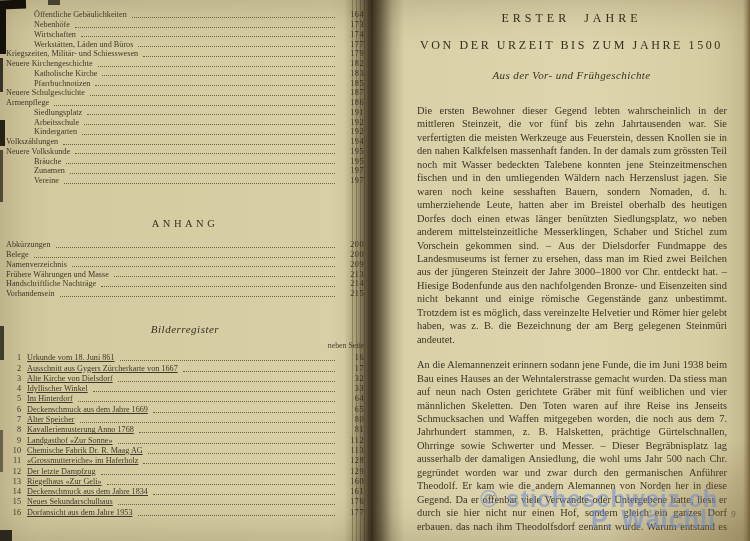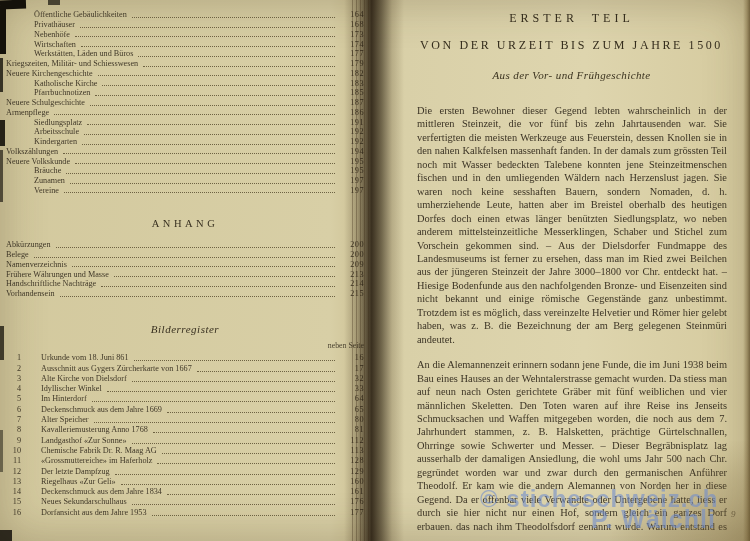--- a/index.html
+++ b/index.html
@@ -17,21 +17,21 @@
   .tpage{width:24px;text-align:right;letter-spacing:.5px;}
   .anhang{position:absolute;left:6px;top:218px;width:358px;text-align:center;
           font-size:10.5px;letter-spacing:3.5px;color:#383020;}
   .toc2{top:240px;}
   .bilder-h{position:absolute;left:6px;top:323px;width:358px;text-align:center;
             font-style:italic;font-size:11px;letter-spacing:.5px;color:#383020;}
   .neben{position:absolute;left:6px;top:341px;width:358px;text-align:right;font-size:7.8px;color:#4a4230;}
   .blist{position:absolute;left:6px;top:353px;width:358px;}
   .brow{display:flex;align-items:flex-end;height:10.3px;font-size:8.2px;line-height:10px;white-space:nowrap;}
   .bnum{width:15px;text-align:right;}
-  .blabel{margin-left:20px;}
+  .blabel{margin-left:6px;text-decoration:underline;}
   
   .gutter{position:absolute;left:344px;top:0;width:60px;height:541px;pointer-events:none;
     background:linear-gradient(90deg,rgba(40,28,12,0) 0%,rgba(48,34,16,.28) 22%,rgba(26,16,6,.82) 46%,rgba(30,20,8,.55) 62%,rgba(48,34,16,.18) 80%,rgba(40,28,12,0) 100%);}
   .page-edges{position:absolute;left:352px;top:0;width:18px;height:541px;pointer-events:none;opacity:.5;
     background:repeating-linear-gradient(90deg,rgba(56,40,20,.65) 0 1px,rgba(0,0,0,0) 1px 4px);}
   
   .rp-h1{position:absolute;left:405px;top:11px;width:333px;text-align:center;
          font-size:12px;letter-spacing:4px;word-spacing:7px;color:#352d1d;}
   .rp-h2{position:absolute;left:405px;top:38px;width:333px;text-align:center;
          font-size:12px;letter-spacing:2.6px;color:#352d1d;}
@@ -69,25 +69,20 @@
 
   <div>
     <div class="toc">
 
     <div class="trow indent">
         <span class="tlabel">Öffentliche Gebäulichkeiten</span>
         <span class="leader"></span>
         <span class="tpage">164</span>
       </div>
         <div class="trow indent">
-        <span class="tlabel">Privathäuser</span>
-        <span class="leader"></span>
-        <span class="tpage">168</span>
-      </div>
-        <div class="trow indent">
         <span class="tlabel">Nebenhöfe</span>
         <span class="leader"></span>
         <span class="tpage">173</span>
       </div>
         <div class="trow indent">
         <span class="tlabel">Wirtschaften</span>
         <span class="leader"></span>
         <span class="tpage">174</span>
       </div>
         <div class="trow indent">
@@ -304,21 +299,21 @@
         <span class="leader"></span>
         <span class="tpage">177</span>
       </div>
       </div>
   </div>
 
   <div class="gutter"></div>
   <div class="page-edges"></div>
 
   <div>
-    <div class="rp-h1">ERSTER TEIL</div>
+    <div class="rp-h1">ERSTER JAHRE</div>
     <div class="rp-h2">VON DER URZEIT BIS ZUM JAHRE 1500</div>
     <div class="rp-h3">Aus der Vor- und Frühgeschichte</div>
     <div class="rp-body">
       <p>Die ersten Bewohner dieser Gegend lebten wahrscheinlich in der mittleren Steinzeit, die vor fünf bis zehn Jahrtausenden war. Sie verfertigten die meisten Werkzeuge aus Feuerstein, dessen Knollen sie in den nahen Kalkfelsen massenhaft fanden. In der damals zum grössten Teil noch mit Wasser bedeckten Talebene konnten jene Steinzeitmenschen fischen und in den umliegenden Wäldern nach Herzenslust jagen. Sie waren noch keine sesshaften Bauern, sondern Nomaden, d. h. umherziehende Leute, hatten aber im Breistel oberhalb des heutigen Dorfes doch einen etwas länger benützten Siedlungsplatz, wo neben anderem mittelsteinzeitliche Messerklingen, Schaber und Stichel zum Vorschein gekommen sind. – Aus der Dielsdorfer Fundmappe des Landesmuseums ist ferner zu ersehen, dass man im Ried zwei Beilchen aus der jüngeren Steinzeit der Jahre 3000–1800 vor Chr. entdeckt hat. – Hiesige Bodenfunde aus den nachfolgenden Bronze- und Eisenzeiten sind nicht bekannt und einige römische Gegenstände ganz unbestimmt. Trotzdem ist es möglich, dass vereinzelte Helvetier und Römer hier gelebt haben, was z. B. die Bezeichnung der am Berg gelegenen Steinmüri andeutet.</p>
       <p>An die Alemannenzeit erinnern sodann jene Funde, die im Juni 1938 beim Bau eines Hauses an der Wehntalerstrasse gemacht wurden. Da stiess man auf neun nach Osten gerichtete Gräber mit fünf weiblichen und vier männlichen Skeletten. Den Toten waren auf ihre Reise ins Jenseits Schmucksachen und Waffen mitgegeben worden, die noch aus dem 7. Jahrhundert stammen, z. B. Halsketten, prächtige Gürtelschnallen, Ohrringe sowie Schwerter und Messer. – Dieser Begräbnisplatz lag ausserhalb der damaligen Ansiedlung, die wohl ums Jahr 500 nach Chr. gegründet worden war und zwar durch den germanischen Anführer Theodolf. Er kam wie die andern Alemannen von Norden her in diese Gegend. Da er offenbar viele Verwandte oder Untergebene hatte, liess er durch sie hier nicht nur einen Hof, sondern gleich ein ganzes Dorf erbauen, das nach ihm Theodolfsdorf genannt wurde. Warum entstand es gerade an dieser Stelle und nicht anderswo? Der Hauptgrund war das Vorhandensein eines Baches, der Menschen und Vieh genügend mit Wasser versorgte. Ferner ging hier vermutlich ein alter, vom</p>
     </div>
     <div class="rp-pageno">9</div>
   </div>
 
   <div class="wm wm1">© sticheschweiz.ch</div>

